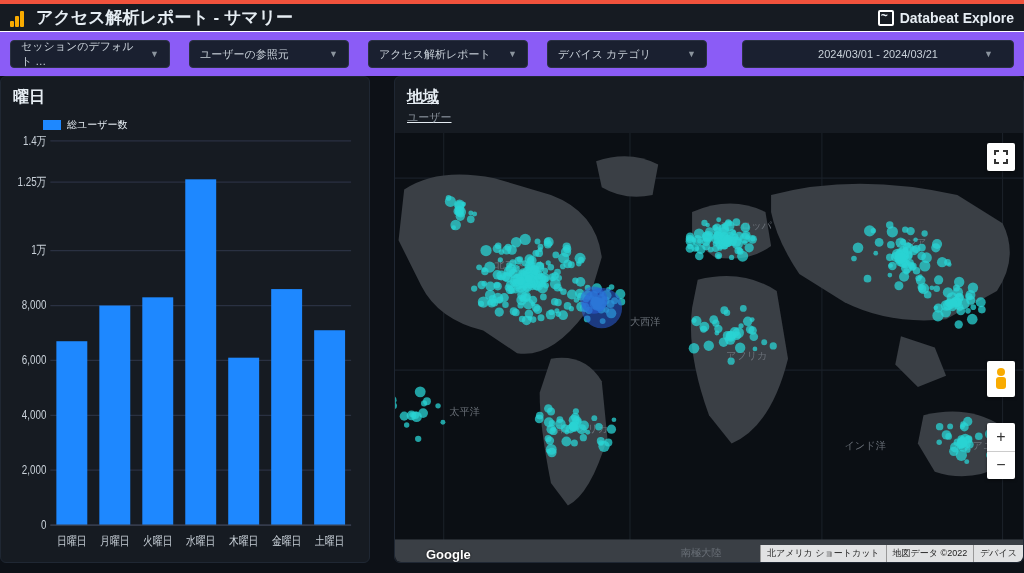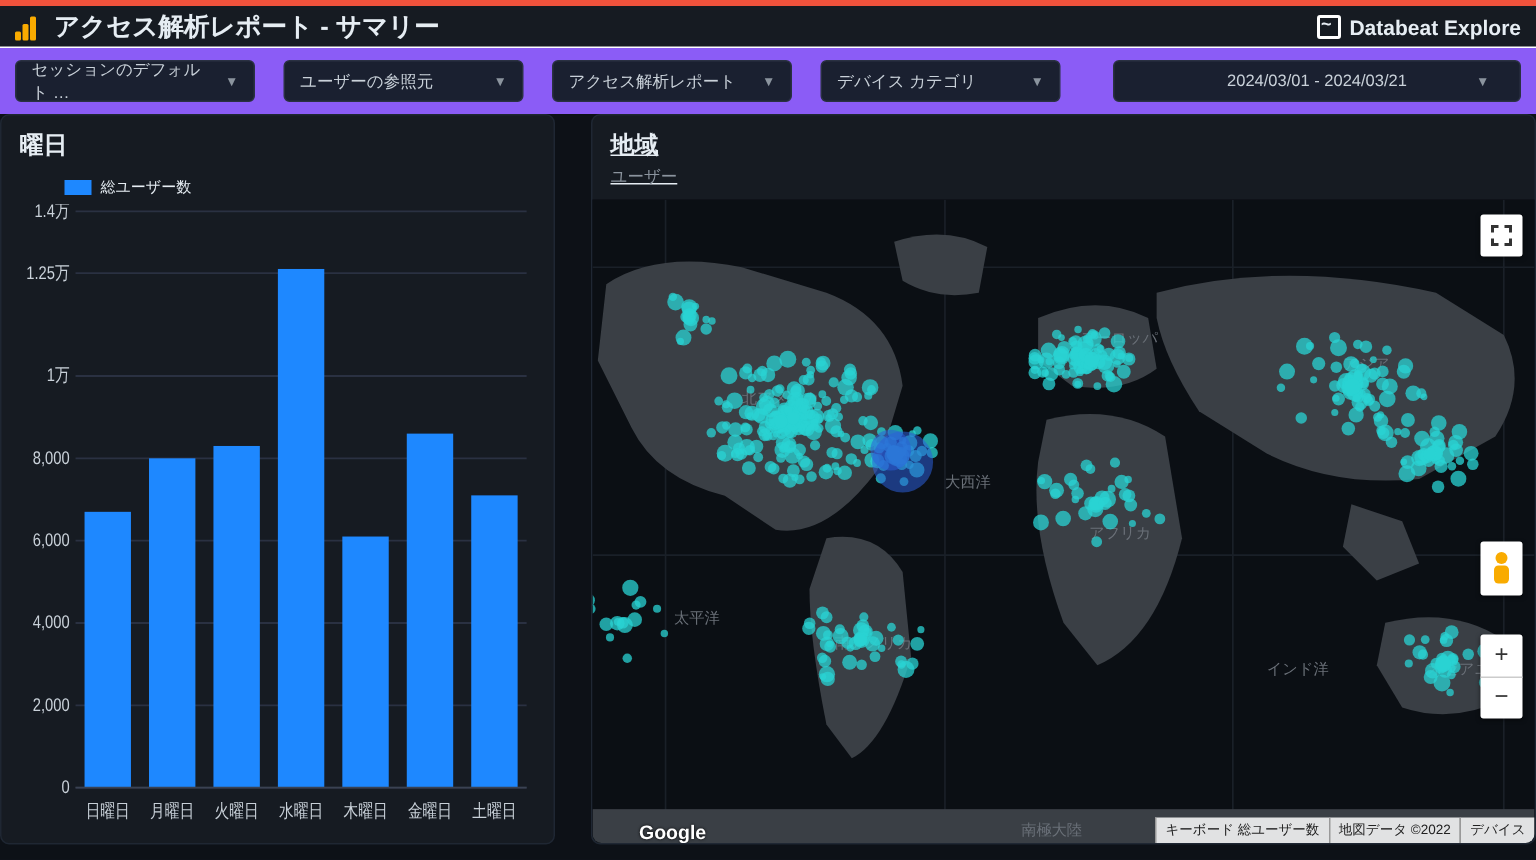--- a/index.html
+++ b/index.html
@@ -818,20 +818,20 @@
             <div class="body"></div>
           </div>
       </div>
       <div class="ctrl zoom">
         <div>+</div>
         <div>−</div>
       </div>
 
       <div class="map-footer">
         <div class="google-logo">Google</div>
-        <div class="map-credit">キーボード 総ユーザー数</div>
+        <div class="map-credit">北アメリカ ショートカット</div>
         <div class="map-credit">地図データ ©2022</div>
         <div class="map-credit">デバイス</div>
       </div>
     </div>
   </div>
 
 </div>
 
 </body></html>

